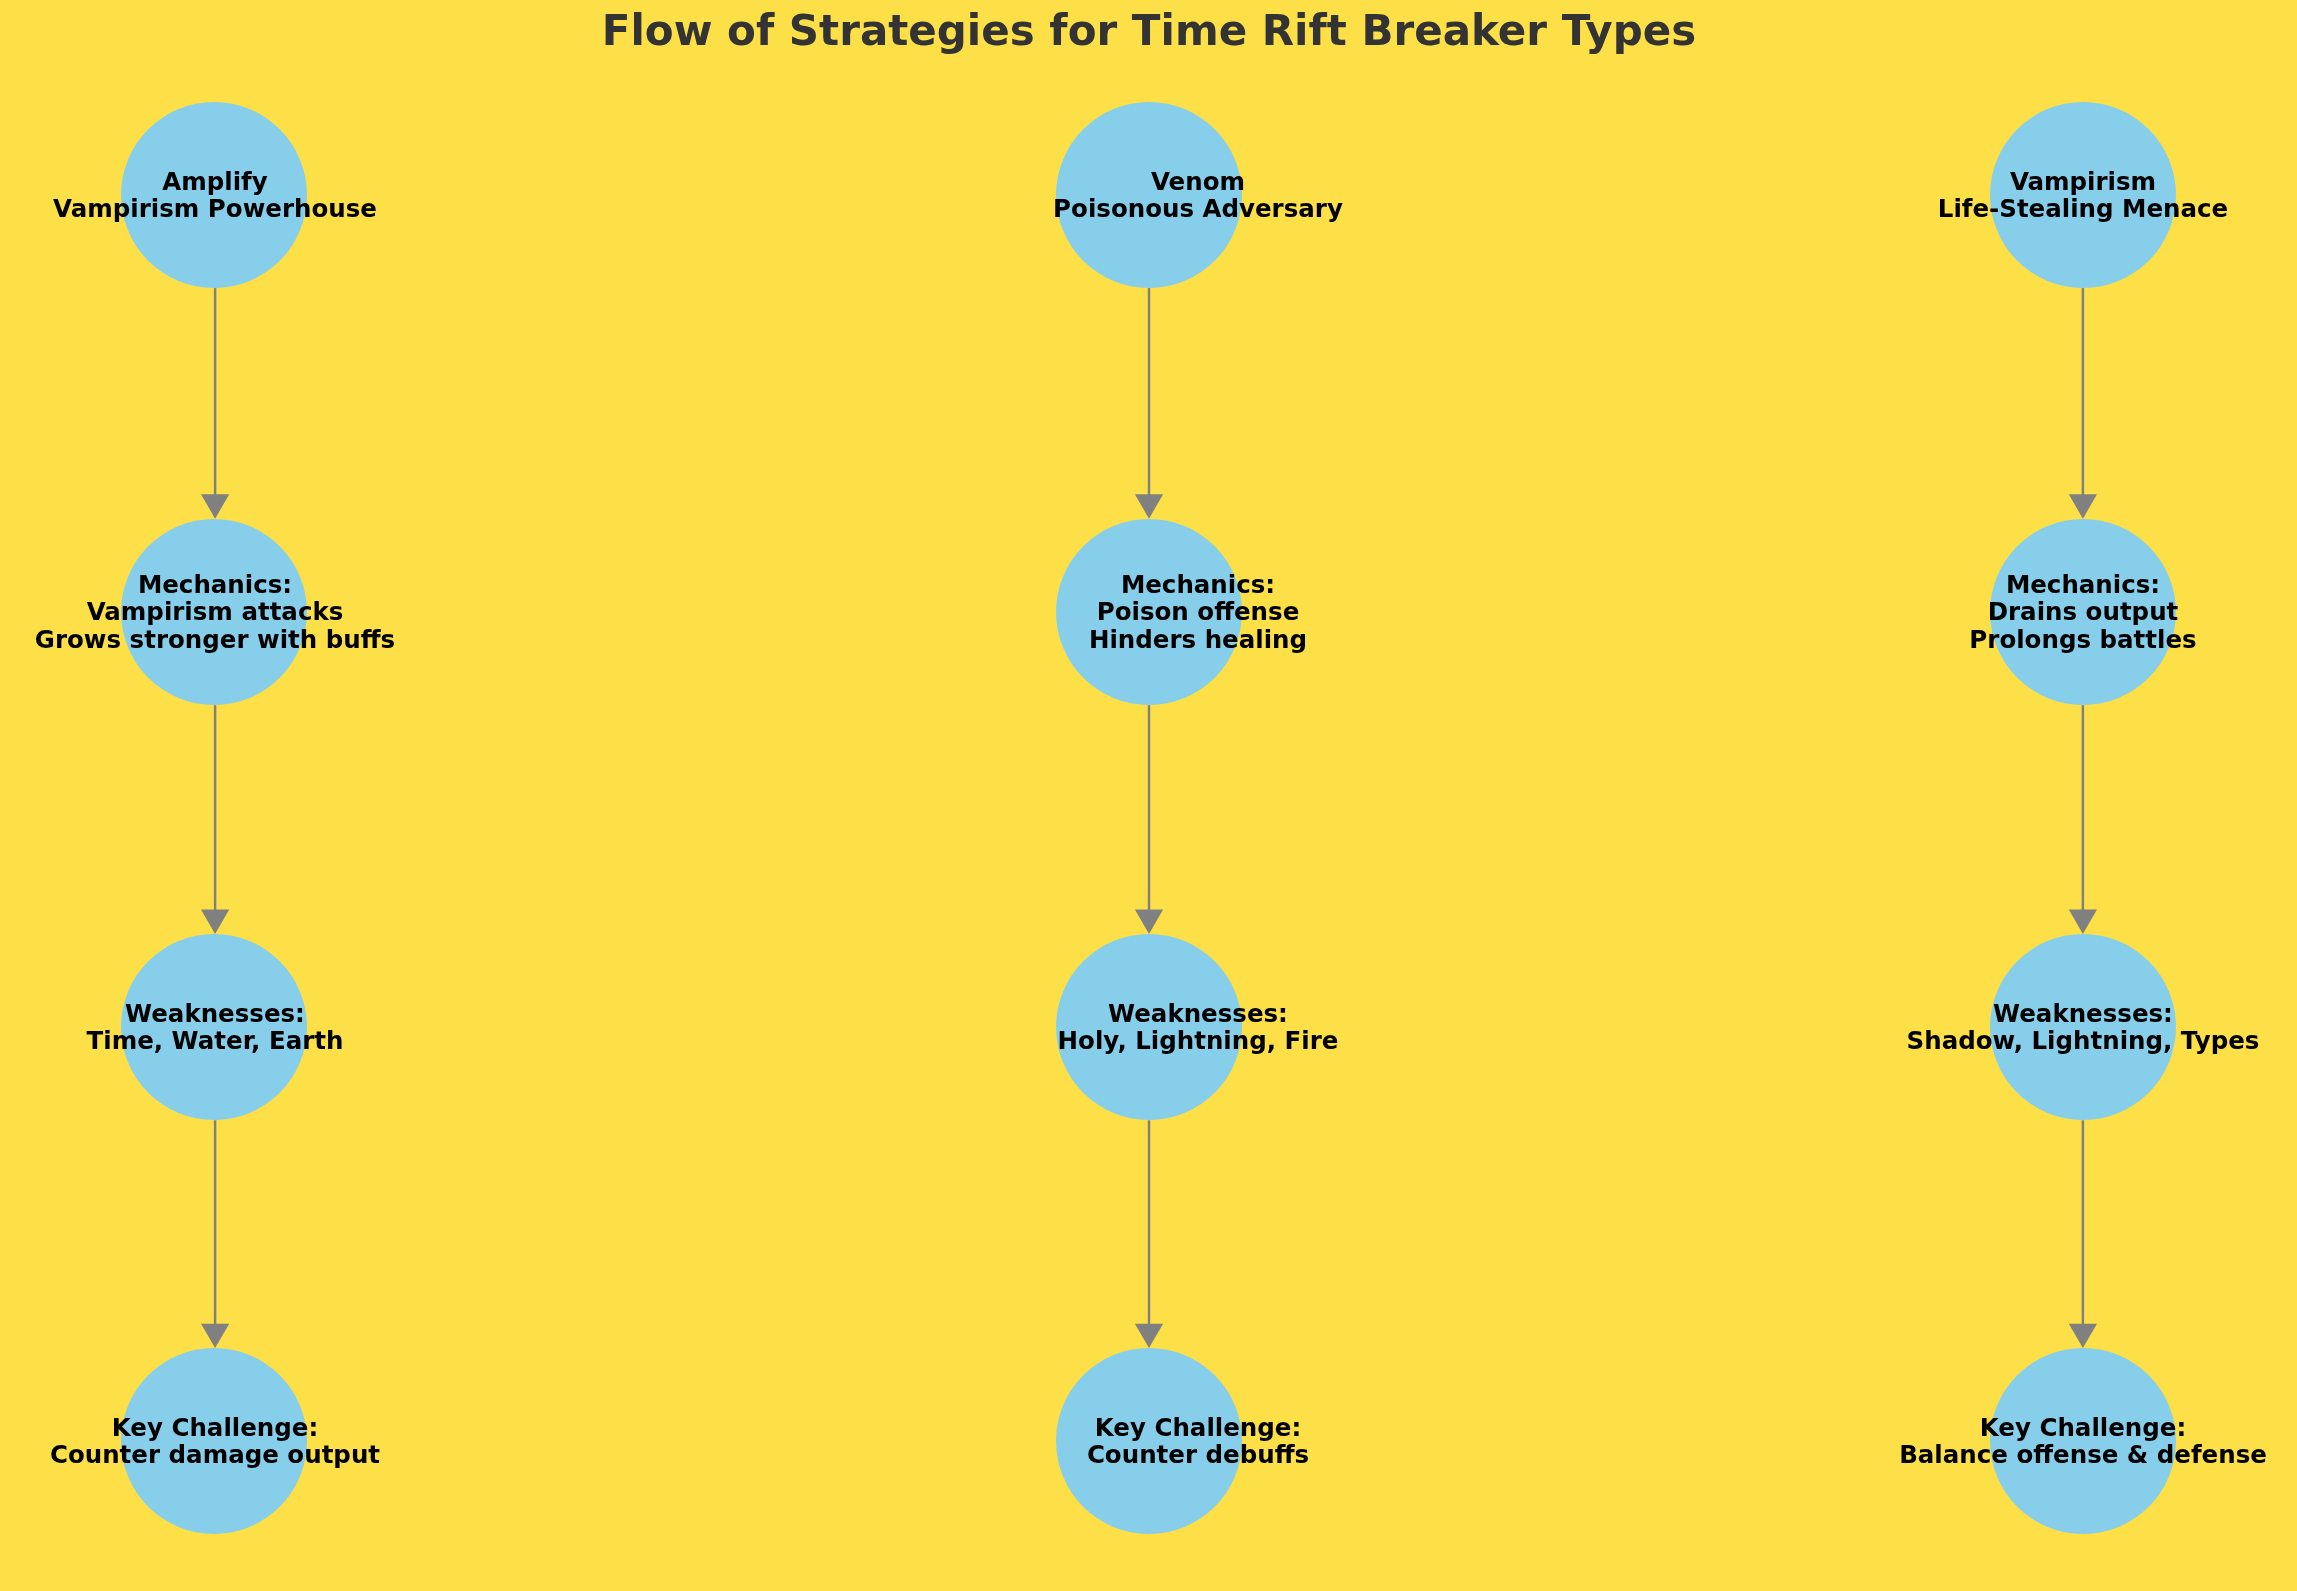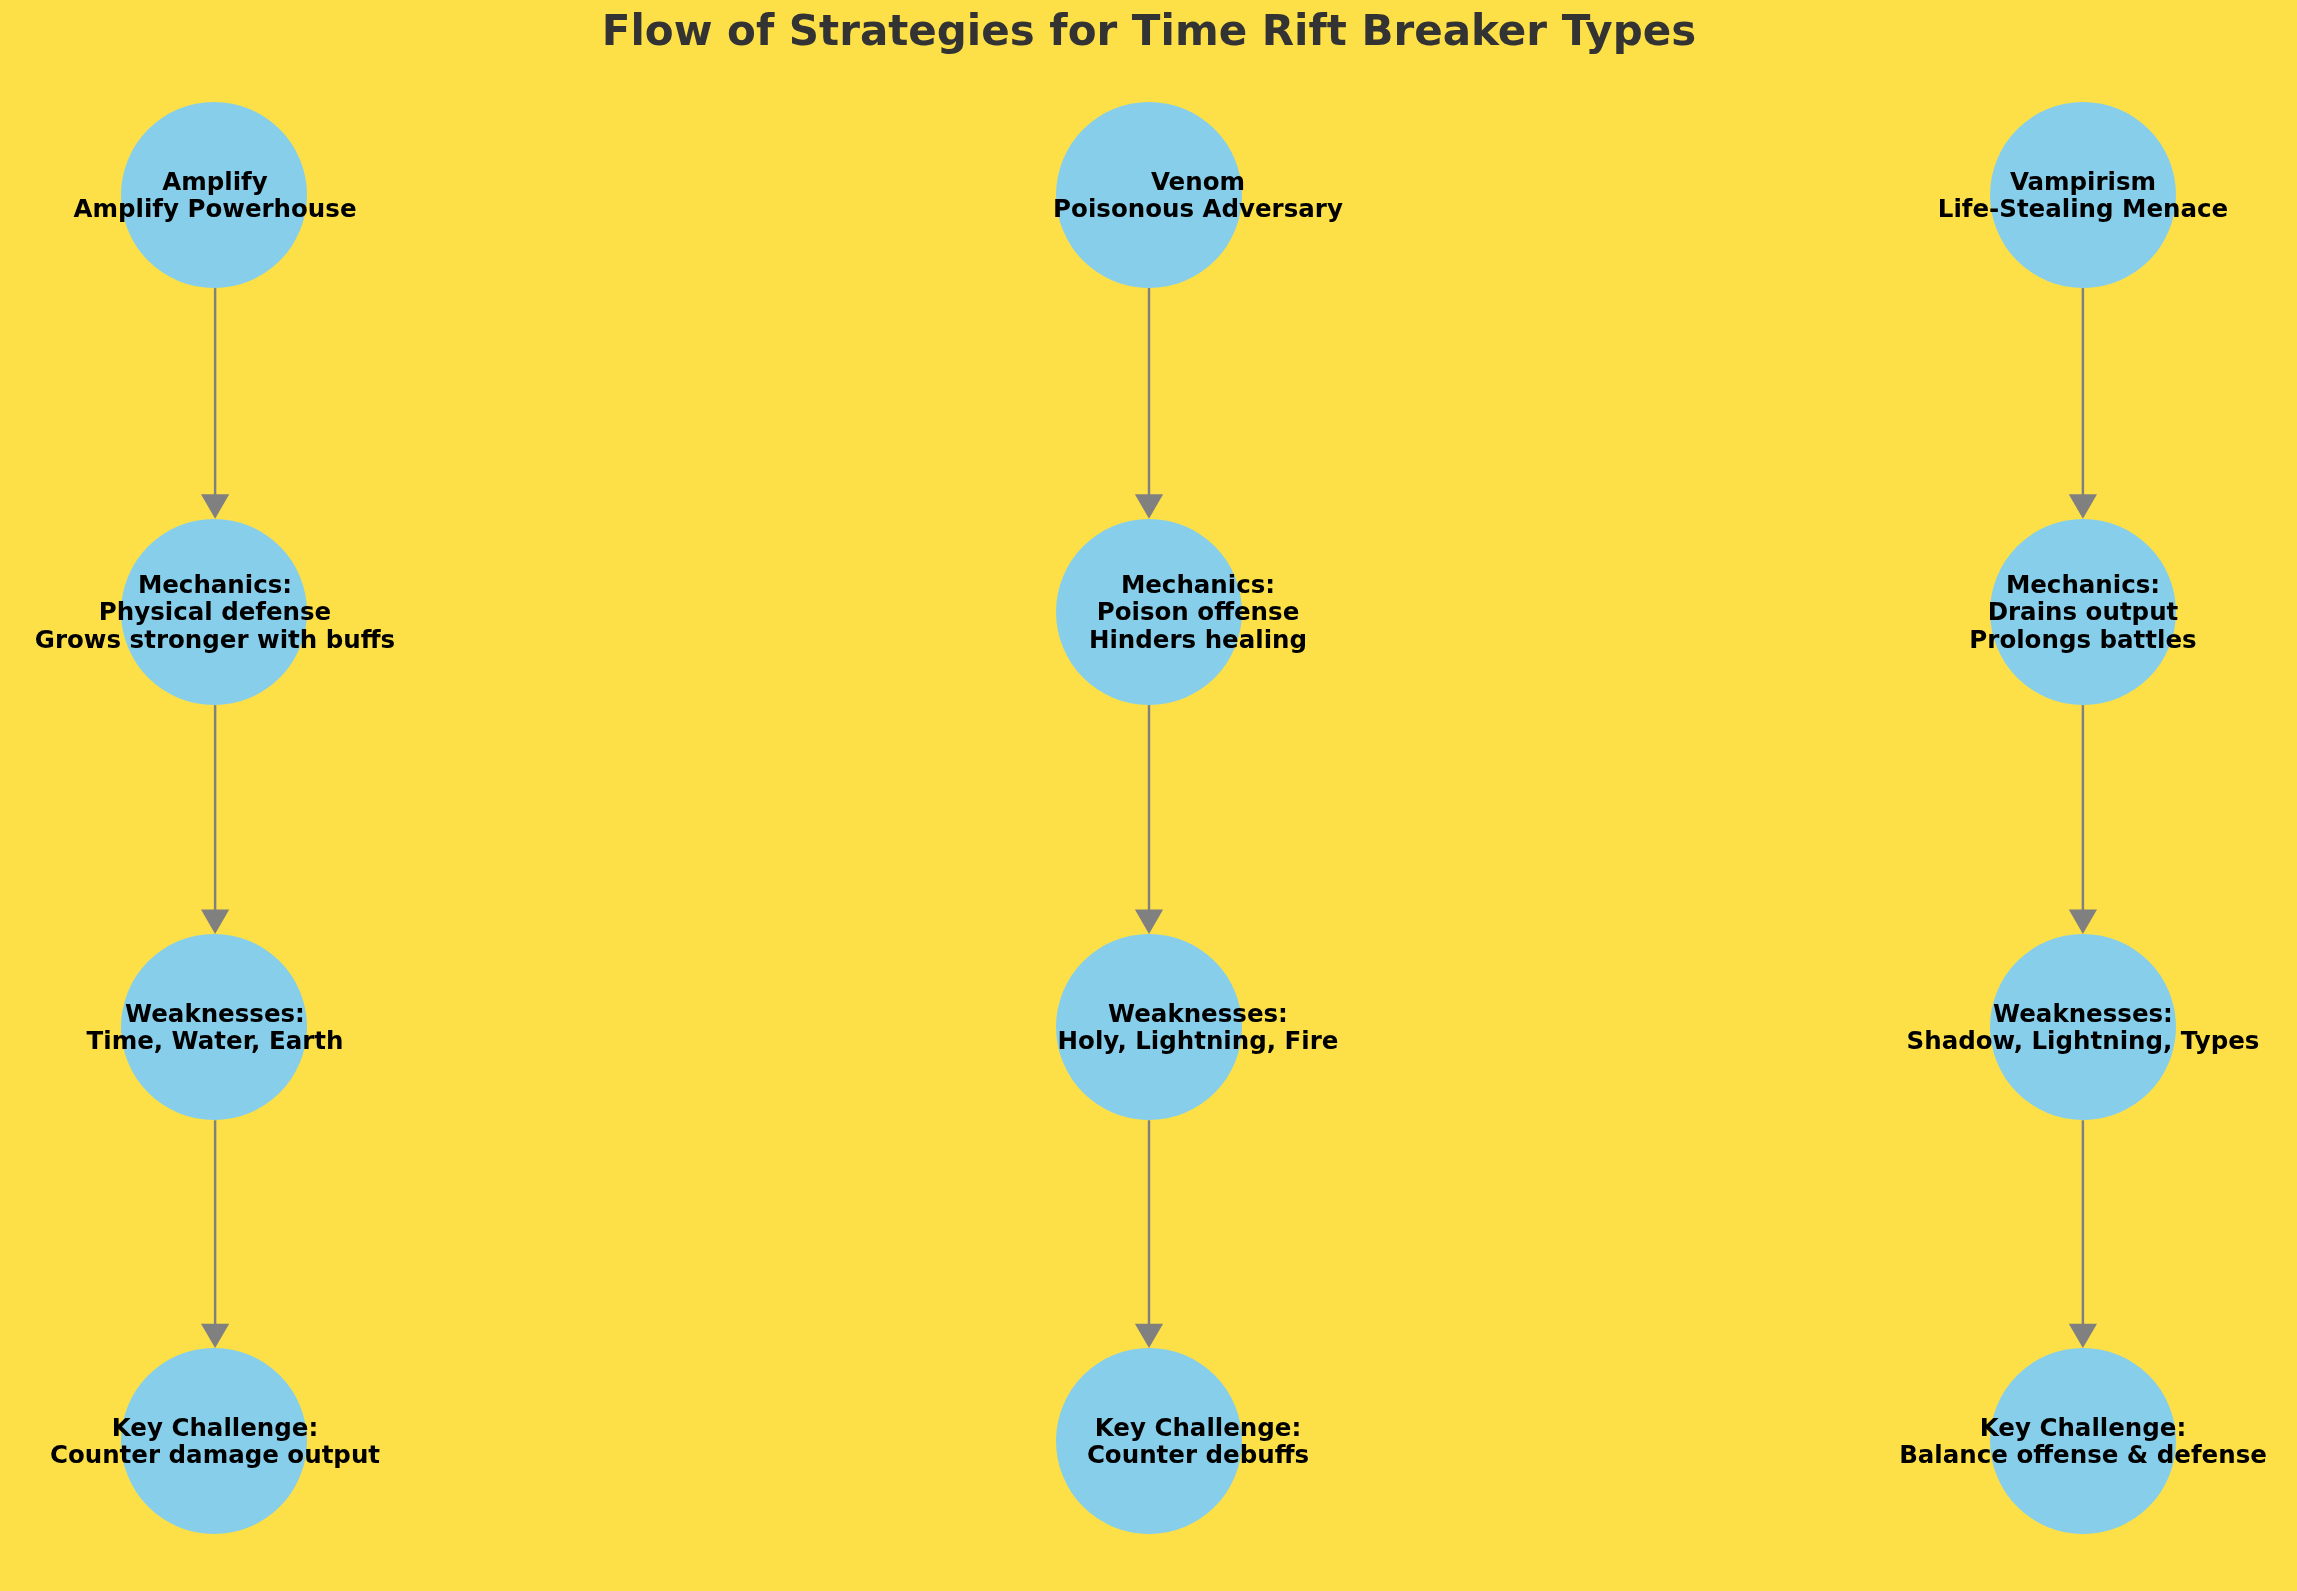--- a/index.html
+++ b/index.html
@@ -71,28 +71,28 @@
 <body>
 
 <div id="canvas">
 
   <div class="diagram-title">Flow of Strategies for Time Rift Breaker Types</div>
 
   <div class="col-0 row-0">
     <div class="node-circle"></div>
     <div class="node-label">
       <div>Amplify</div>
-      <div>Amplify Powerhouse</div>
+      <div>Vampirism Powerhouse</div>
     </div>
   </div>
   <div class="col-0 row-1">
     <div class="node-circle"></div>
     <div class="node-label">
       <div>Mechanics:</div>
-      <div>Physical defense</div>
+      <div>Vampirism attacks</div>
       <div>Grows stronger with buffs</div>
     </div>
   </div>
   <div class="col-0 row-2">
     <div class="node-circle"></div>
     <div class="node-label">
       <div>Weaknesses:</div>
       <div>Time, Water, Earth</div>
     </div>
   </div>

